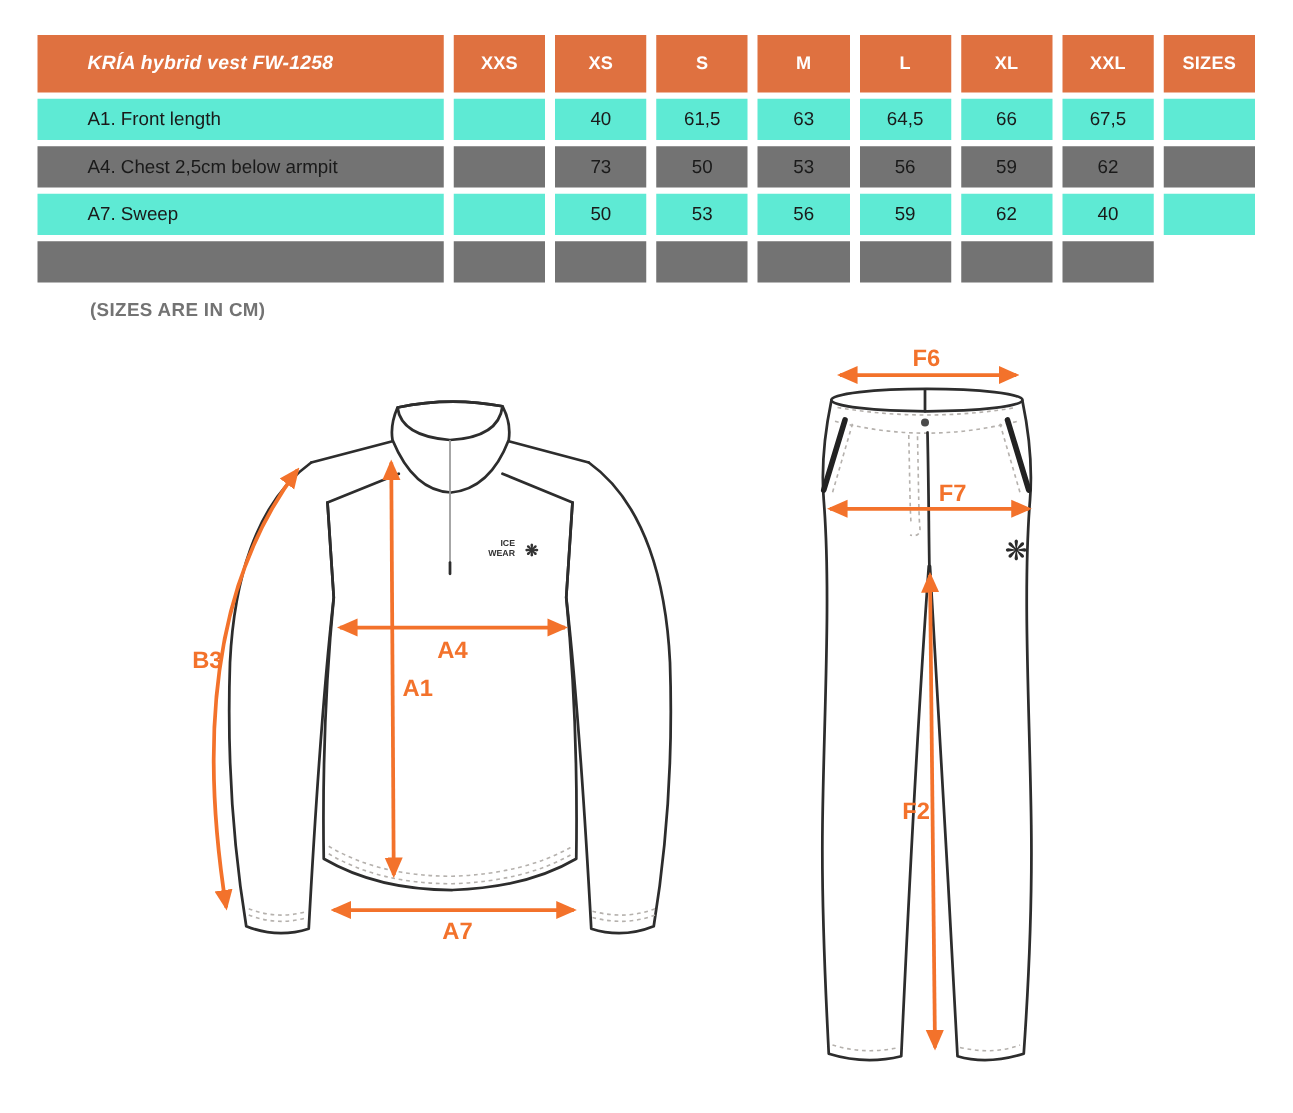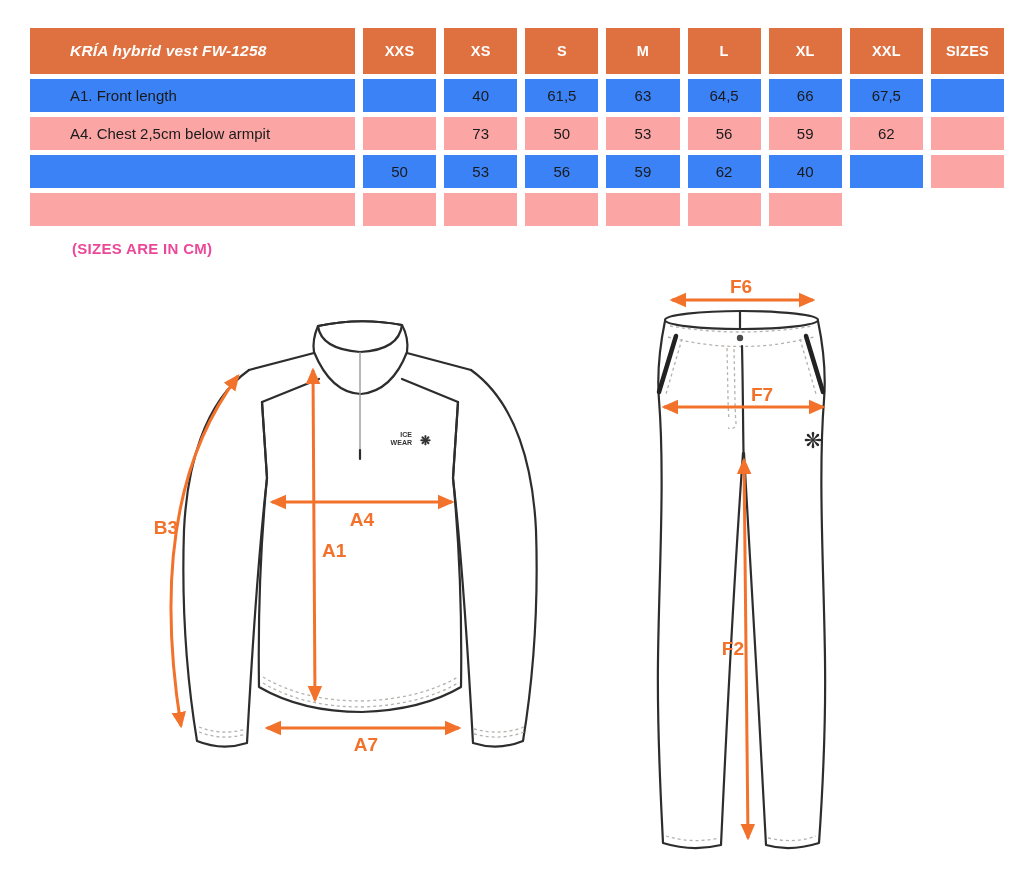--- a/index.html
+++ b/index.html
@@ -17,26 +17,26 @@
     background:#df7140;color:#ffffff;height:46px;
     display:flex;align-items:center;justify-content:center;
     font-weight:bold;font-size:14.5px;letter-spacing:.2px;box-sizing:border-box;
   }
   .hc.title{justify-content:flex-start;padding-left:40px;font-size:15.5px;font-style:italic;}
   .cell{
     height:33px;display:flex;align-items:center;justify-content:center;
     font-size:15px;box-sizing:border-box;
   }
   .cell.label{justify-content:flex-start;padding-left:40px;}
-  .row-dark{background:#3b82f6;}
-  .row-light{background:#fca5a5;text-align:center;}
+  .row-dark{background:#5eead4;}
+  .row-light{background:#737373;text-align:center;}
   
   .sizes-note{
     position:absolute;left:72px;top:240px;
-    color:#ec4899;font-size:15px;font-weight:600;letter-spacing:.3px;
+    color:#737373;font-size:15px;font-weight:600;letter-spacing:.3px;
   }
   
   .diagram-svg{position:absolute;left:0;top:0;width:1034px;height:890px;}
   .outline{stroke:#2d2d2d;stroke-width:2.2;fill:none;stroke-linecap:round;stroke-linejoin:round;}
   .thin{stroke:#9a9a9a;stroke-width:1.4;fill:none;}
   .stitch{stroke:#b5b1ad;stroke-width:1.3;fill:none;stroke-dasharray:3 3;}
   .pocket{stroke:#222222;stroke-width:4.5;fill:none;stroke-linecap:round;}
   .arrow{stroke:#f3722b;stroke-width:3;fill:none;}
   .mlabel{fill:#f3722b;font-size:19px;font-weight:bold;font-family:"Liberation Sans",sans-serif;}
   .logo-txt{fill:#333333;font-weight:bold;font-family:"Liberation Sans",sans-serif;}
@@ -68,20 +68,21 @@
   <div class="cell label row-light">A4. Chest 2,5cm below armpit</div>
   <div class="cell row-light"></div>
   <div class="cell row-light">73</div>
   <div class="cell row-light">50</div>
   <div class="cell row-light">53</div>
   <div class="cell row-light">56</div>
   <div class="cell row-light">59</div>
   <div class="cell row-light">62</div>
   <div class="cell row-light"></div>
 
+  <div class="cell label row-dark">A7. Sweep</div>
   <div class="cell row-dark"></div>
   <div class="cell row-dark">50</div>
   <div class="cell row-dark">53</div>
   <div class="cell row-dark">56</div>
   <div class="cell row-dark">59</div>
   <div class="cell row-dark">62</div>
   <div class="cell row-dark">40</div>
   <div class="cell row-dark"></div>
 
   <div class="cell row-light"></div>

